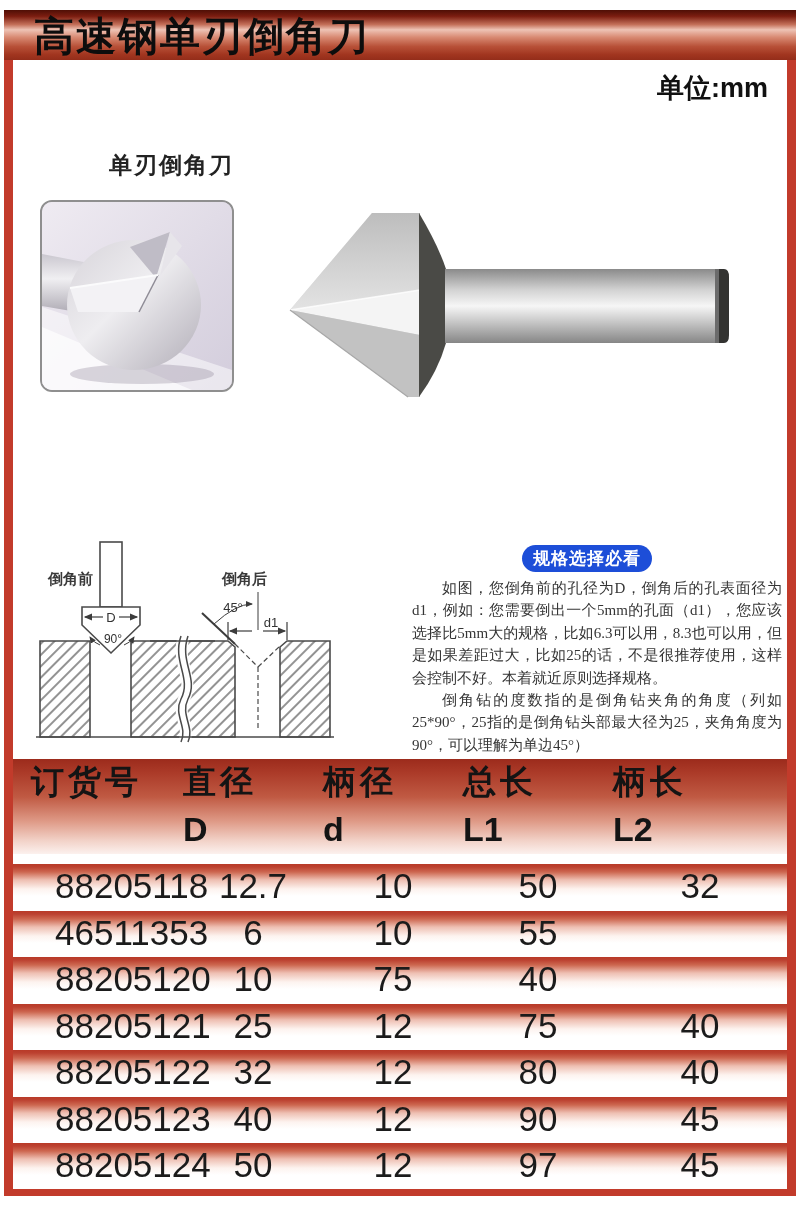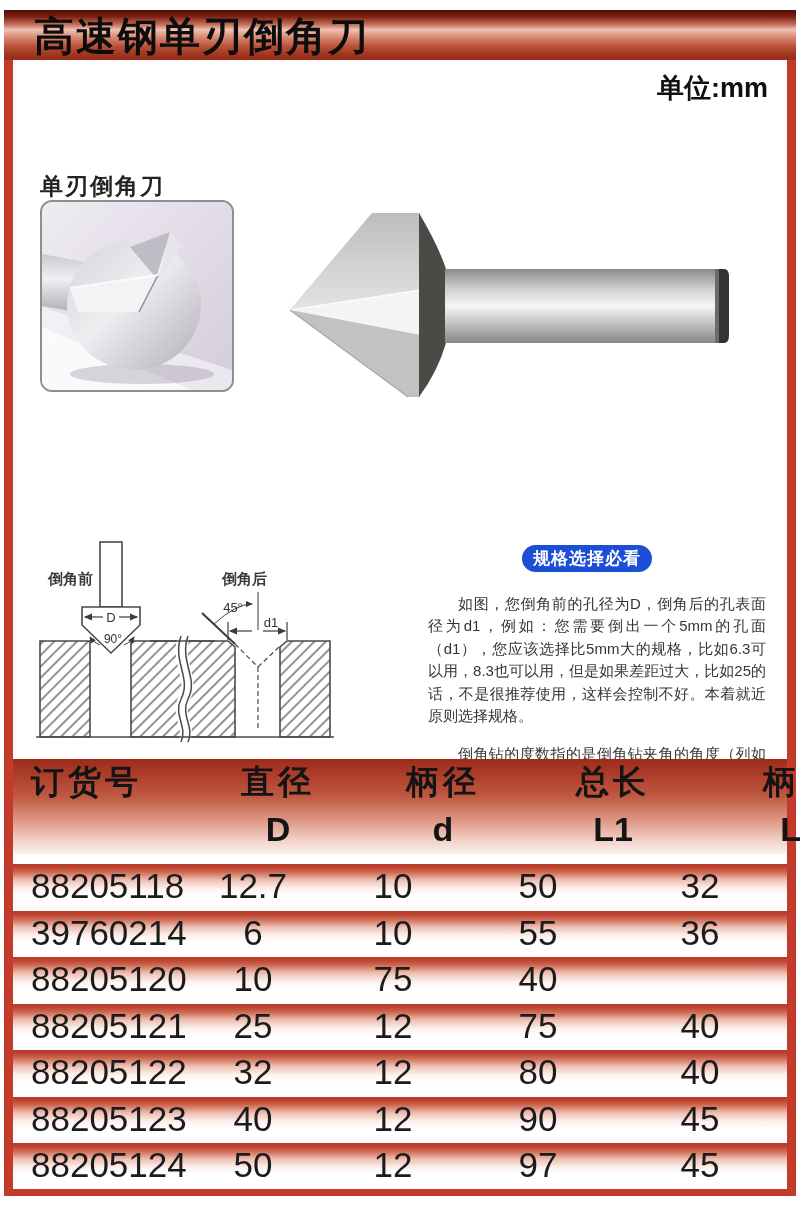--- a/index.html
+++ b/index.html
@@ -14,54 +14,54 @@
     background:linear-gradient(180deg,#4f0f06 0%,#7b1d10 12%,#c4705a 28%,#eec3b5 38%,#d98b74 52%,#b85138 70%,#a1351f 86%,#8e2a18 100%);
     display:flex;align-items:center;
   }
   .title-bar .t{font-size:40px;font-weight:700;color:#0d0d0d;padding-left:30px;letter-spacing:2px;}
   
   .content-box{
     position:absolute;left:4px;top:60px;width:792px;height:699px;box-sizing:border-box;
     background:#fff;border-left:9px solid #c23b2b;border-right:9px solid #c23b2b;
   }
   .unit-label{position:absolute;top:70px;right:32px;font-size:27px;font-weight:600;color:#111;}
-  .thumb-label{position:absolute;left:40px;top:171px;width:194px;text-align:left;font-size:23px;font-weight:600;color:#222;letter-spacing:2px;}
+  .thumb-label{position:absolute;left:40px;top:150px;width:194px;text-align:right;font-size:23px;font-weight:600;color:#222;letter-spacing:2px;}
   .thumb-box{
     position:absolute;left:40px;top:200px;width:194px;height:192px;box-sizing:border-box;
     border:2px solid #8f8f8f;border-radius:12px;overflow:hidden;background:#e6e1ea;
   }
   .thumb-box svg,.main-photo svg,.diagram svg{display:block;}
   .main-photo{position:absolute;left:288px;top:205px;width:445px;height:220px;}
   .diagram{position:absolute;left:28px;top:536px;width:322px;height:214px;}
   .spec-badge{
     position:absolute;left:522px;top:545px;width:130px;height:27px;border-radius:14px;
     background:#1d4ed8;color:#fff;font-size:17px;font-weight:700;letter-spacing:1px;
     display:flex;align-items:center;justify-content:center;
   }
   .notice{position:absolute;left:412px;top:577px;width:370px;color:#353535;font-size:15px;line-height:22.4px;text-align:justify;}
-  .notice p{margin:16px;text-indent:2em;}
+  .notice p{margin:0;text-indent:2em;font-family:Liberation Serif, serif;}
   
   .spec-table{position:absolute;left:4px;top:759px;width:792px;box-sizing:border-box;
     border-left:9px solid #c23b2b;border-right:9px solid #c23b2b;background:#fff;}
   .thead{
     height:95px;
     background:linear-gradient(180deg,#9c2b1c 0%,#ab3a28 14%,#c05a43 40%,#df9b88 66%,#f2d2c8 86%,#fcf1ee 100%);
   }
-  .hrow{display:grid;grid-template-columns:170px 140px 140px 150px 174px;height:47px;align-items:center;gap:25px;}
-  .hrow .cell{text-align:center;color:#141414;}
+  .hrow{display:grid;grid-template-columns:170px 140px 140px 150px 174px;height:47px;align-items:center;}
+  .hrow .cell{color:#141414;}
   .hrow .cell:first-child{text-align:left;padding-left:18px;}
   .hrow.cn .cell{font-size:33px;font-weight:600;letter-spacing:4px;}
   .hrow.sym .cell{font-size:34px;font-weight:600;letter-spacing:0;}
   .tgap{height:9px;background:#fff;}
   .trow{
     display:grid;grid-template-columns:170px 140px 140px 150px 174px;height:46.5px;align-items:center;
     background:linear-gradient(180deg,#ffffff 0px,#ffffff 1px,#b83a28 1px,#bc4130 4px,#cd6750 9px,#eebfb2 17px,#fdf3ef 26px,#ffffff 33px,#ffffff 100%);
   }
   .trow .cell{font-size:35px;color:#1b1b1b;text-align:center;}
-  .trow .cell:first-child{text-align:left;padding-left:18px;letter-spacing:0;}
+  .trow .cell:first-child{text-align:left;padding-left:18px;letter-spacing:0;margin-left:24px;}
   .tbottom{height:7px;background:#c23b2b;margin:0 -9px;}
 </style>
 </head>
 <body>
 
 <div class="title-bar">
   <div class="t">高速钢单刃倒角刀</div>
 </div>
 
 <div class="content-box"></div>
@@ -218,25 +218,24 @@
   <div class="tgap"></div>
   <div class="tbody">
       <div class="trow">
         <div class="cell">88205118</div>
         <div class="cell">12.7</div>
         <div class="cell">10</div>
         <div class="cell">50</div>
         <div class="cell">32</div>
       </div>
       <div class="trow">
-        <div class="cell">39760214</div>
+        <div class="cell">46511353</div>
         <div class="cell">6</div>
         <div class="cell">10</div>
         <div class="cell">55</div>
-        <div class="cell">36</div>
       </div>
       <div class="trow">
         <div class="cell">88205120</div>
         <div class="cell">10</div>
         <div class="cell">75</div>
         <div class="cell">40</div>
       </div>
       <div class="trow">
         <div class="cell">88205121</div>
         <div class="cell">25</div>

